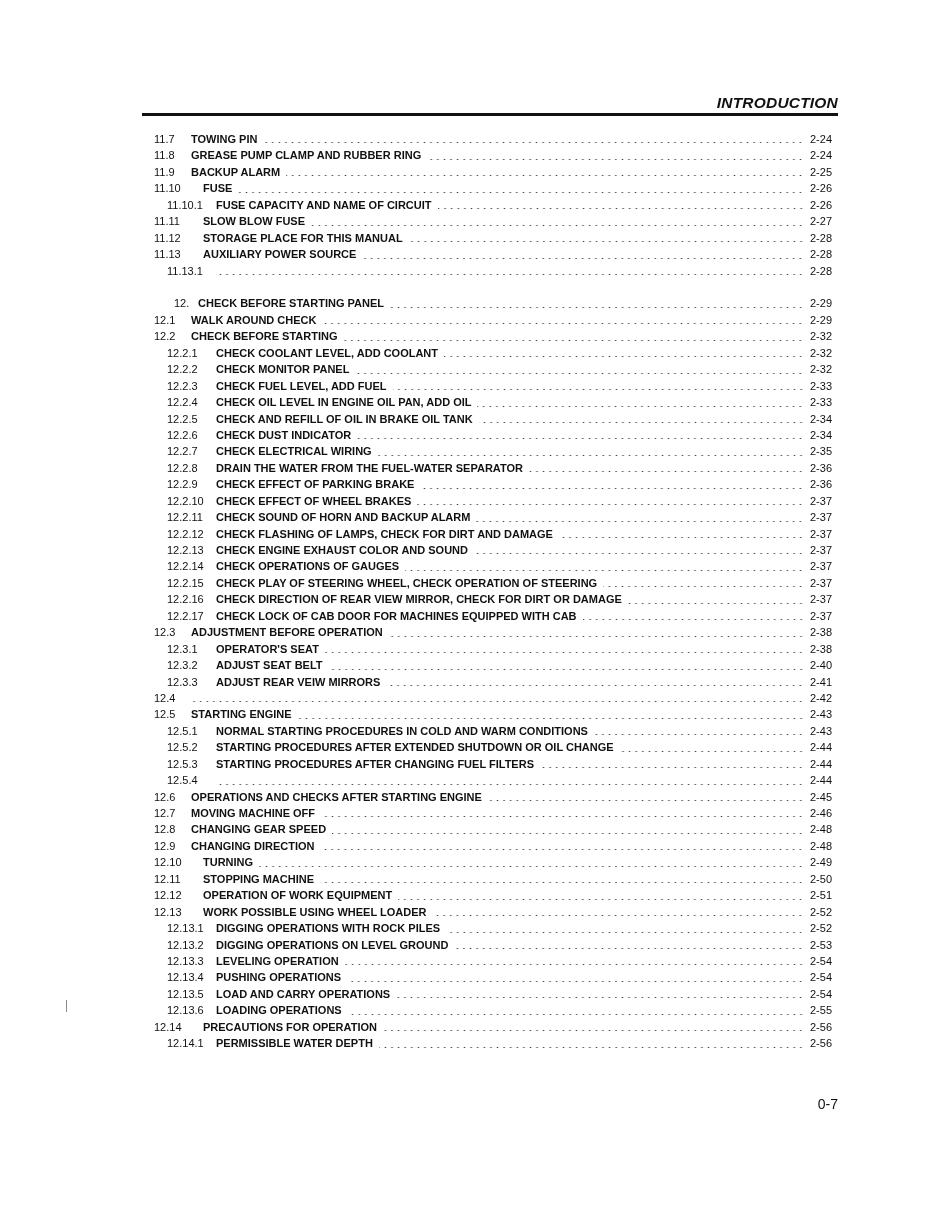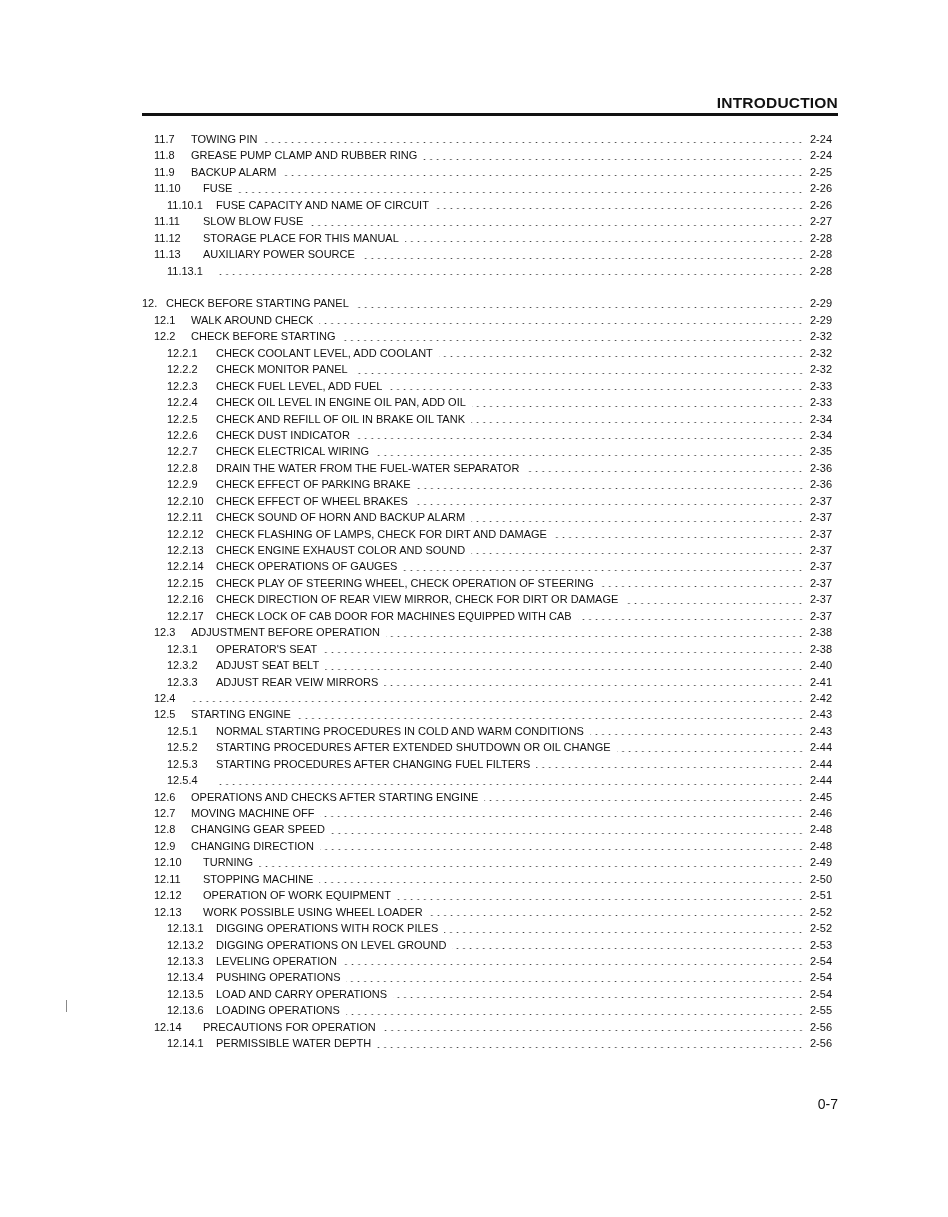--- a/index.html
+++ b/index.html
@@ -2,43 +2,43 @@
 <html><head>
 <meta charset="utf-8">
 <style>
   html, body { margin: 0; padding: 0; background: #ffffff; }
   body {
     width: 948px; height: 1217px; position: relative; overflow: hidden;
     font-family: "Liberation Sans", sans-serif; color: #111;
   }
   .header-title {
     position: absolute; right: 110px; top: 94px;
-    font-weight: bold; font-size: 15.5px; letter-spacing: 0.2px;
+    font-weight: bold; font-size: 15.5px; letter-spacing: 0.2px; font-style: italic;
   }
   .header-rule {
     position: absolute; left: 142px; top: 113px; width: 696px; height: 3px;
     background: #111;
   }
   .toc {
     position: absolute; left: 142px; top: 131px; width: 696px;
   }
   .row {
     display: flex; align-items: baseline; height: 16.45px;
     font-size: 11px; line-height: 16.45px; white-space: nowrap;
   }
-  .row.gap { margin-top: 16.5px; }
+  .row.gap { margin-top: 16.5px; margin-left: 32px; }
   .num { display: inline-block; }
   .lvl0 { padding-left: 0; }
   .lvl1 { padding-left: 12px; }
   .lvl2 { padding-left: 25px; }
   .n1 { width: 37px; }
   .n1w { width: 49px; }
   .n2 { width: 49px; }
   .n0 { width: 24px; }
-  .label { flex: 0 0 auto; padding-right: 6px; }
+  .label { flex: 0 0 auto; padding-right: 6px; font-weight: bold; }
   .dots {
     flex: 1 1 auto; overflow: hidden; height: 12px; align-self: flex-end; margin-bottom: 3px;
     background-image: radial-gradient(circle, #444 0.8px, transparent 1px);
     background-size: 6.6px 3px; background-repeat: repeat-x; background-position: right bottom;
   }
   .page { flex: 0 0 auto; padding-left: 6px; width: 28px; text-align: left; }
   .page-number {
     position: absolute; right: 110px; top: 1096px; font-size: 14px;
   }
   .margin-mark {

